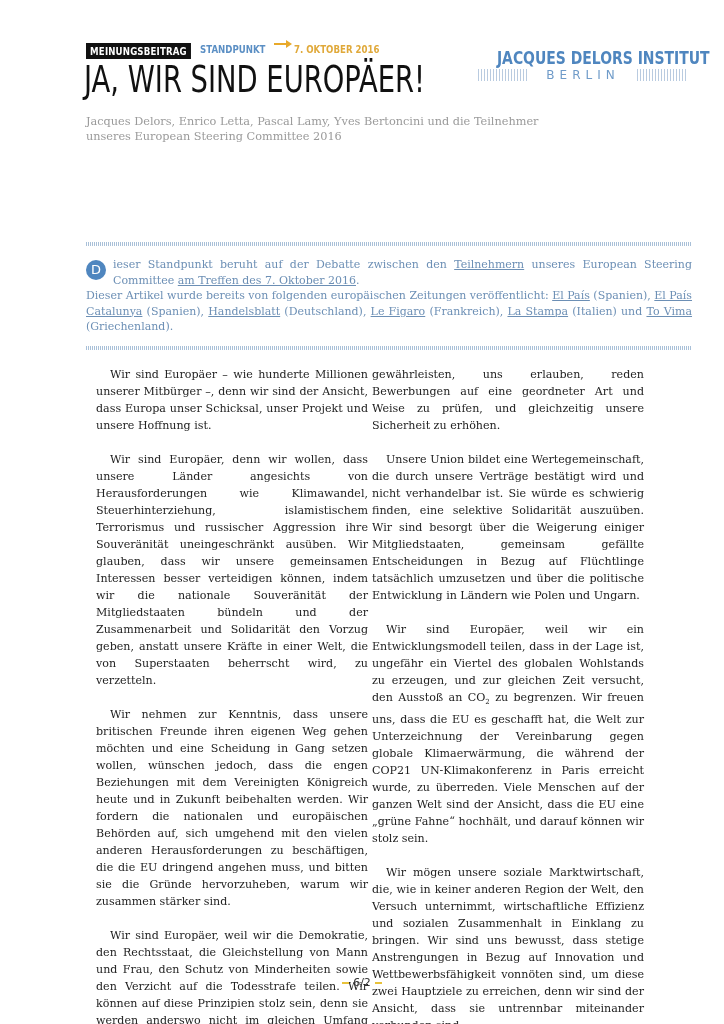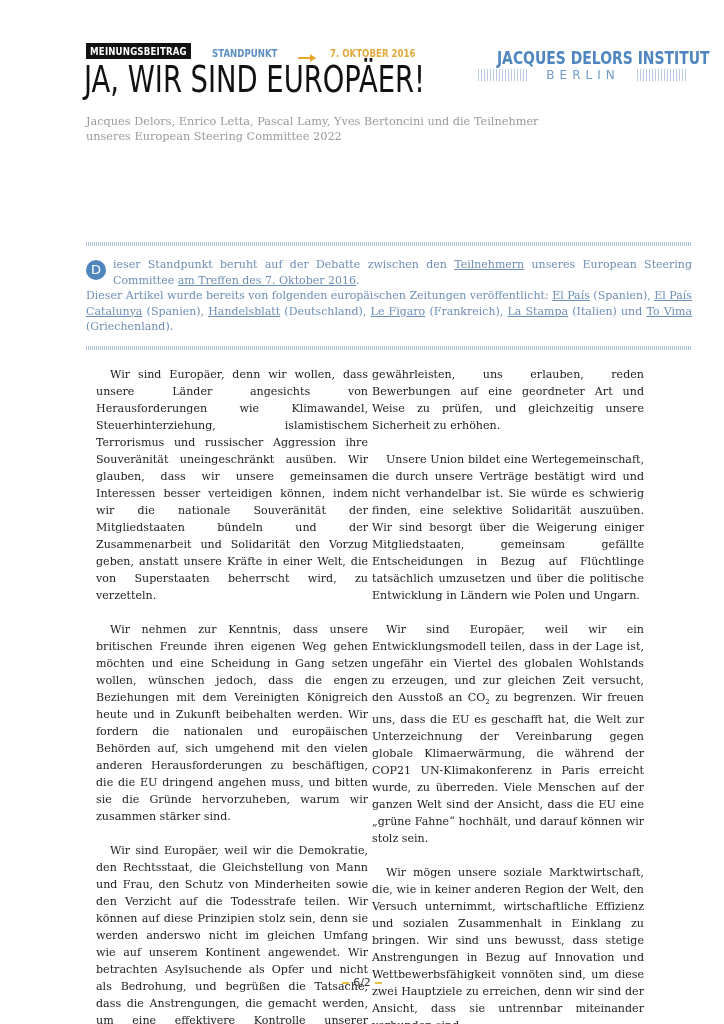--- a/index.html
+++ b/index.html
@@ -1,18 +1,18 @@
 <!DOCTYPE html>
 <html><head>
 <meta charset="utf-8">
 <style>
   html, body { margin: 0; padding: 0; background: #ffffff; }
   body { width: 724px; height: 1024px; position: relative; overflow: hidden; font-family: "DejaVu Serif", serif; }
 
-  .header-tags { position: absolute; left: 86px; top: 43px; display: flex; align-items: flex-end; gap: 16px; }
+  .header-tags { position: absolute; left: 86px; top: 43px; display: flex; align-items: flex-start; gap: 4px; }
   .tag-black { background: #111; color: #fff; font-family: "DejaVu Sans", sans-serif; font-weight: bold; font-size: 10.5px; letter-spacing: 0.2px; padding: 2px 5px 2px 5px; transform: scaleX(0.82); transform-origin: left center; margin-right: -18px; }
   .tag-blue { color: #5b8fc4; font-family: "DejaVu Sans", sans-serif; font-weight: bold; font-size: 10.5px; transform: scaleX(0.82); transform-origin: left center; margin-right: -12px; }
   .arrow { display: inline-block; width: 14px; height: 0; border-top: 2px solid #e8a92a; position: relative; margin: 0 2px; }
   .arrow::after { content: ""; position: absolute; right: -4px; top: -5px; border-left: 6px solid #e8a92a; border-top: 4px solid transparent; border-bottom: 4px solid transparent; }
   .tag-date { color: #e0a93a; font-family: "DejaVu Sans", sans-serif; font-weight: bold; font-size: 10.5px; transform: scaleX(0.82); transform-origin: left center; }
 
   .title { position: absolute; left: 84px; top: 58px; font-family: "DejaVu Sans", sans-serif; font-size: 37px; color: #111; letter-spacing: 0px; transform: scaleX(0.74); transform-origin: left top; white-space: nowrap; font-weight: normal; }
 
   .authors { position: absolute; left: 86px; top: 114px; width: 460px; color: #9a9a9a; font-size: 11.3px; line-height: 15px; }
 
@@ -41,21 +41,21 @@
 <body>
 
 <div class="header-tags">
   <span class="tag-black">MEINUNGSBEITRAG</span>
   <span class="tag-blue">STANDPUNKT</span>
   <span class="arrow"></span>
   <span class="tag-date">7. OKTOBER 2016</span>
 </div>
 
 <div class="title">JA, WIR SIND EUROPÄER!</div>
-<div class="authors">Jacques Delors, Enrico Letta, Pascal Lamy, Yves Bertoncini und die Teilnehmer unseres European Steering Committee 2022</div>
+<div class="authors">Jacques Delors, Enrico Letta, Pascal Lamy, Yves Bertoncini und die Teilnehmer unseres European Steering Committee 2016</div>
 
 <div class="logo">
   <span class="logo-main">JACQUES DELORS INSTITUT</span>
   <div class="logo-sub">
     <span class="logo-bars"></span>
     <span class="logo-city">BERLIN</span>
     <span class="logo-bars"></span>
   </div>
 </div>
 
@@ -63,20 +63,21 @@
 
 <div class="intro">
   <span class="dropcap">D</span>
   <span>ieser Standpunkt beruht auf der Debatte zwischen den </span><a href="#">Teilnehmern</a><span> unseres European Steering Committee </span><a href="#">am Treffen des 7. Oktober 2016</a><span>.</span><br>
   <span>Dieser Artikel wurde bereits von folgenden europäischen Zeitungen veröffentlicht: </span><a href="#">El País</a><span> (Spanien), </span><a href="#">El País Catalunya</a><span> (Spanien), </span><a href="#">Handelsblatt</a><span> (Deutschland), </span><a href="#">Le Figaro</a><span> (Frankreich), </span><a href="#">La Stampa</a><span> (Italien) und </span><a href="#">To Vima</a><span> (Griechenland).</span>
 </div>
 
 <div class="hatch" style="top:346px"></div>
 
 <div class="col left">
+  <p>Wir sind Europäer – wie hunderte Millionen unserer Mitbürger –, denn wir sind der Ansicht, dass Europa unser Schicksal, unser Projekt und unsere Hoffnung ist.</p>
   <p>Wir sind Europäer, denn wir wollen, dass unsere Länder angesichts von Herausforderungen wie Klimawandel, Steuerhinterziehung, islamisti­schem Terrorismus und russischer Aggression ihre Souveränität uneingeschränkt ausüben. Wir glauben, dass wir unsere gemeinsamen Interessen besser ver­teidigen können, indem wir die nationale Souveränität der Mitgliedstaaten bündeln und der Zusammenarbeit und Solidarität den Vorzug geben, anstatt unsere Kräfte in einer Welt, die von Superstaaten beherrscht wird, zu verzetteln.</p>
   <p>Wir nehmen zur Kenntnis, dass unsere britischen Freunde ihren eigenen Weg gehen möchten und eine Scheidung in Gang setzen wollen, wünschen jedoch, dass die engen Beziehungen mit dem Vereinigten Königreich heute und in Zukunft beibehalten wer­den. Wir fordern die nationalen und europäischen Behörden auf, sich umgehend mit den vielen anderen Herausforderungen zu beschäftigen, die die EU drin­gend angehen muss, und bitten sie die Gründe hervor­zuheben, warum wir zusammen stärker sind.</p>
   <p>Wir sind Europäer, weil wir die Demokratie, den Rechtsstaat, die Gleichstellung von Mann und Frau, den Schutz von Minderheiten sowie den Verzicht auf die Todesstrafe teilen. Wir können auf diese Prinzipien stolz sein, denn sie werden anderswo nicht im glei­chen Umfang wie auf unserem Kontinent angewen­det. Wir betrachten Asylsuchende als Opfer und nicht als Bedrohung, und begrüßen die Tatsache, dass die Anstrengungen, die gemacht werden, um eine effektivere Kontrolle unserer Außengrenzen zu</p>
 </div>
 
 <div class="col right">
   <p class="cont">gewährleisten, uns erlauben, reden Bewerbungen auf eine geordneter Art und Weise zu prüfen, und gleich­zeitig unsere Sicherheit zu erhöhen.</p>
   <p>Unsere Union bildet eine Wertegemeinschaft, die durch unsere Verträge bestätigt wird und nicht ver­handelbar ist. Sie würde es schwierig finden, eine selektive Solidarität auszuüben. Wir sind besorgt über die Weigerung einiger Mitgliedstaaten, gemein­sam gefällte Entscheidungen in Bezug auf Flüchtlinge tatsächlich umzusetzen und über die politische Entwicklung in Ländern wie Polen und Ungarn.</p>
   <p><span>Wir sind Europäer, weil wir ein Entwicklungsmodell teilen, dass in der Lage ist, ungefähr ein Viertel des globalen Wohlstands zu erzeugen, und zur gleichen Zeit versucht, den Ausstoß an CO</span><sub style="font-size:7px">2</sub><span> zu begrenzen. Wir freuen uns, dass die EU es geschafft hat, die Welt zur Unterzeichnung der Vereinbarung gegen globale Klimaerwärmung, die während der COP21 UN-Klimakonferenz in Paris erreicht wurde, zu über­reden. Viele Menschen auf der ganzen Welt sind der Ansicht, dass die EU eine „grüne Fahne“ hochhält, und darauf können wir stolz sein.</span></p>
   <p>Wir mögen unsere soziale Marktwirtschaft, die, wie in keiner anderen Region der Welt, den Versuch unternimmt, wirtschaftliche Effizienz und sozialen Zusammenhalt in Einklang zu bringen. Wir sind uns bewusst, dass stetige Anstrengungen in Bezug auf Innovation und Wettbewerbsfähigkeit vonnöten sind, um diese zwei Hauptziele zu erreichen, denn wir sind der Ansicht, dass sie untrennbar miteinander verbun­den sind.</p>

